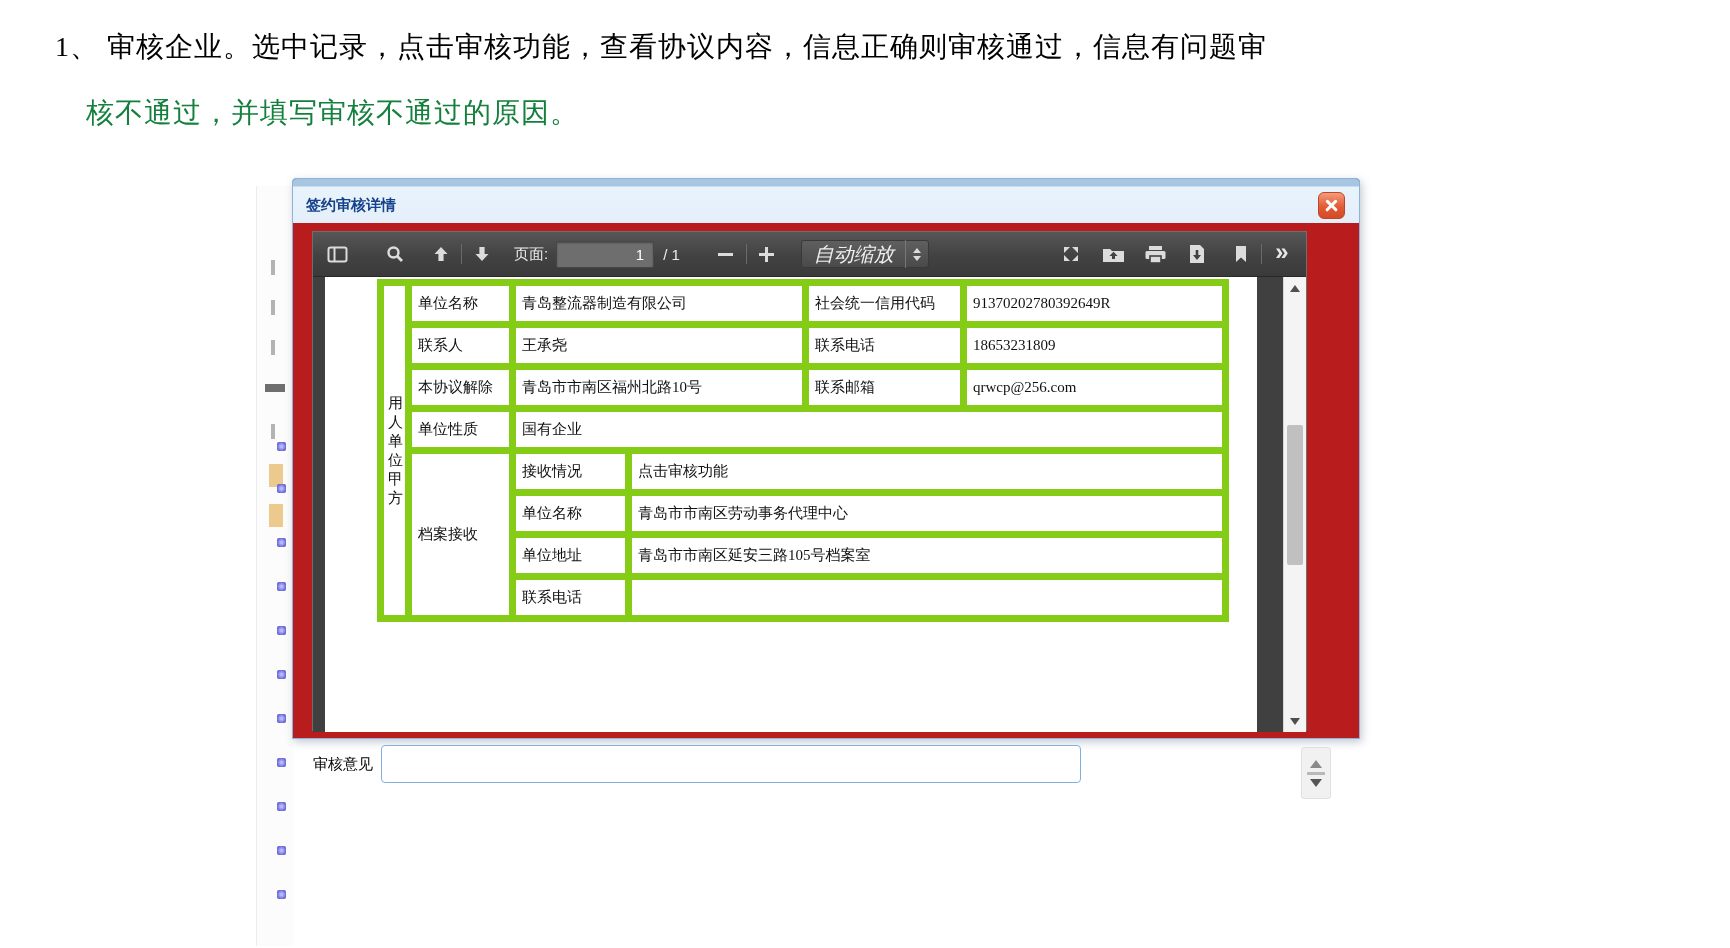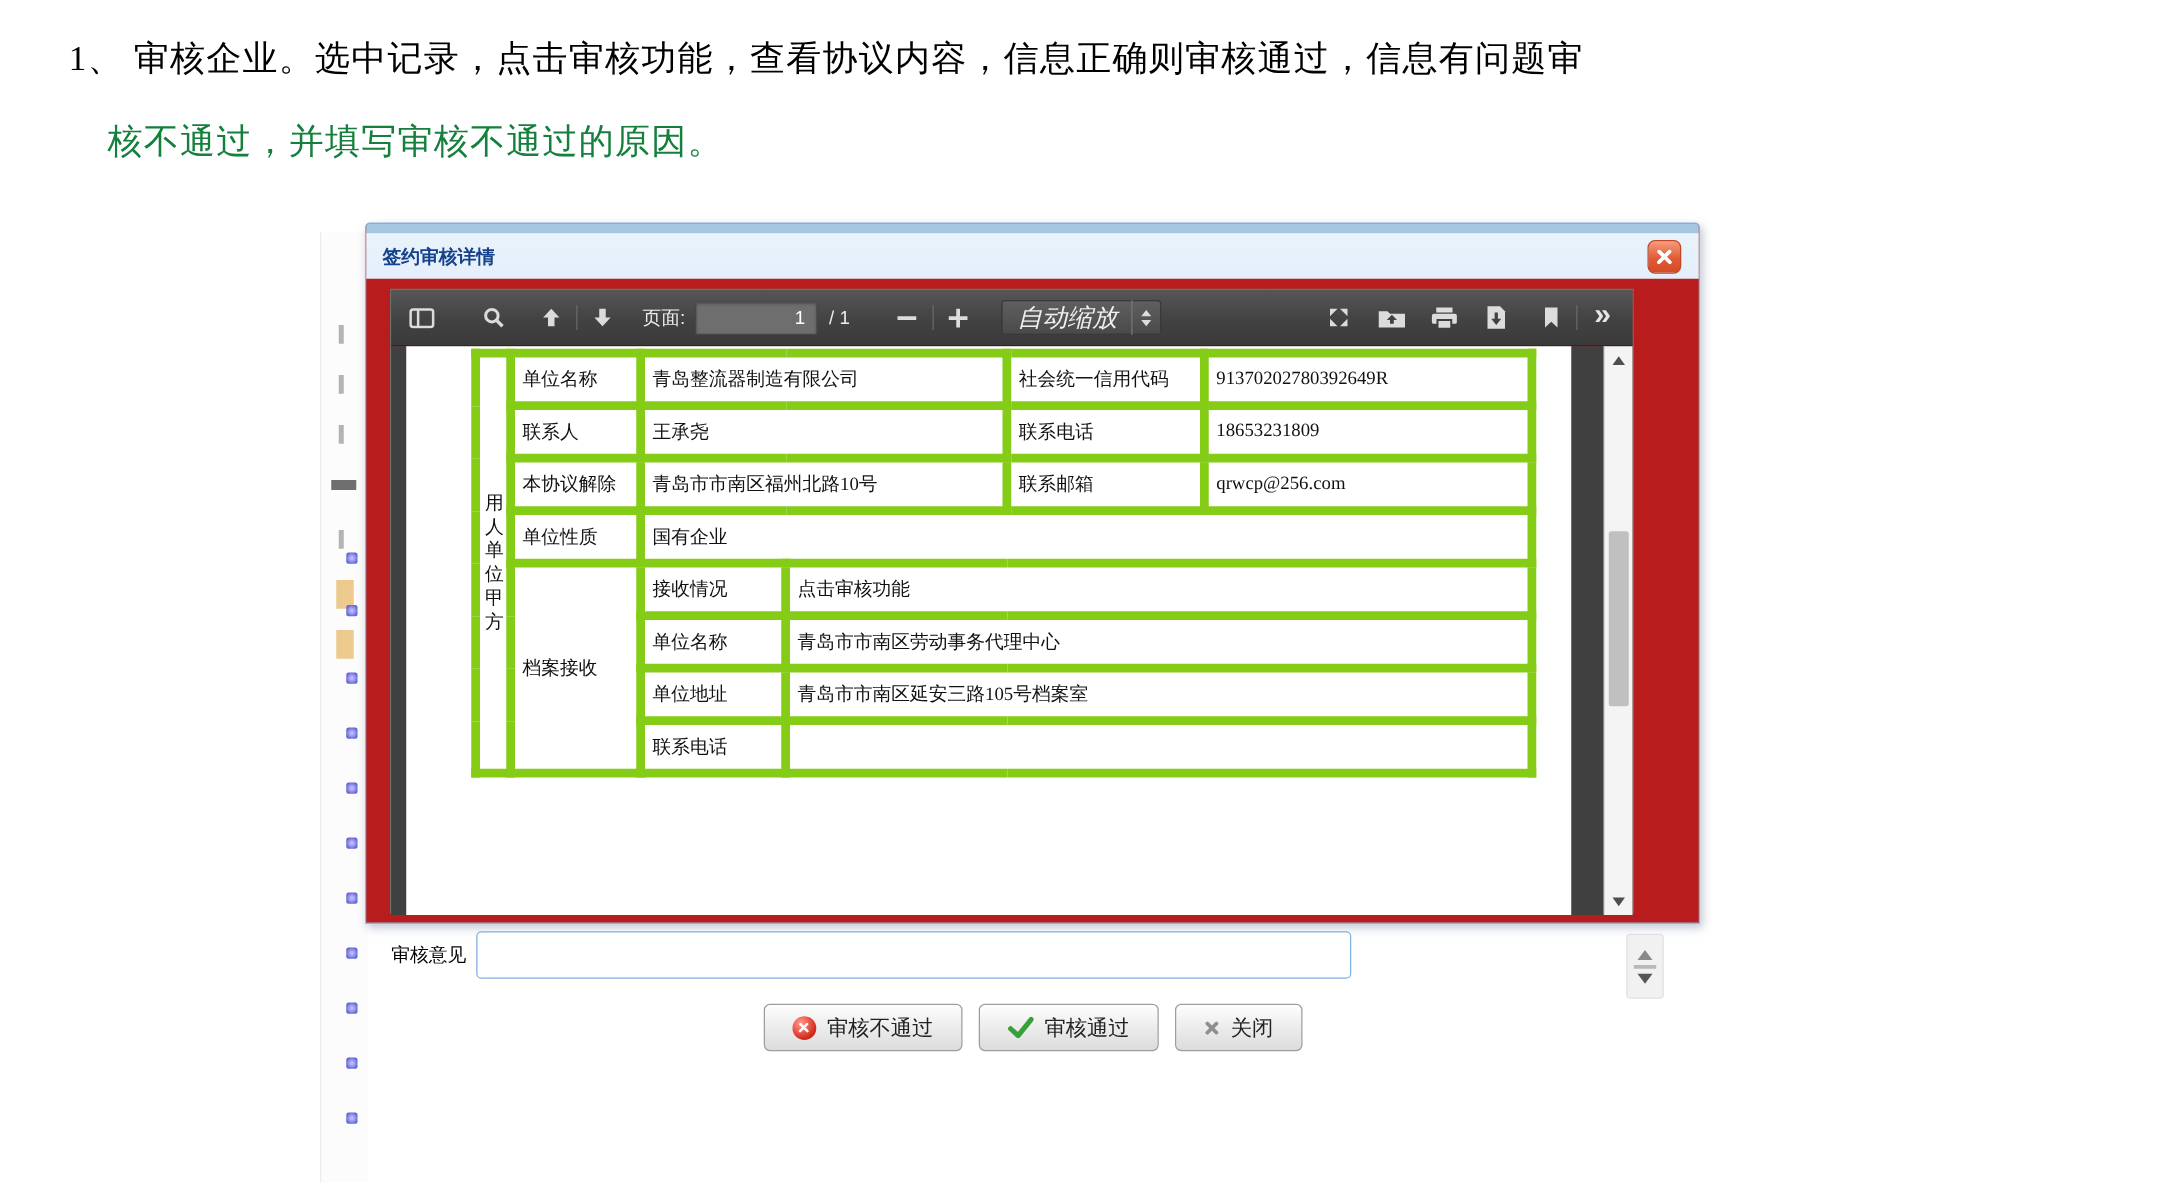--- a/index.html
+++ b/index.html
@@ -322,33 +322,15 @@
 
     <span class="opinion-label">审核意见</span>
     <input class="opinion-input" value="" style="">
 
     <div class="stepper">
       <div class="stp-up"></div>
       <div class="stp-bar"></div>
       <div class="stp-down"></div>
     </div>
 
-    <div class="btn-row">
-      <div class="act-btn">
-        <span class="ico-reject">
-            <span class="rx"></span>
-          </span>
-        <span>审核不通过</span>
-      </div>
-      <div class="act-btn">
-        <svg width="21" height="18">
-          <path d="M2.5 10 L8.5 15.5 L19 2.5" fill="none" stroke="#38a038" stroke-width="4" stroke-linecap="round" stroke-linejoin="round"></path>
-        </svg>
-        <span>审核通过</span>
-      </div>
-      <div class="act-btn">
-        <span class="xmark-gray"></span>
-        <span>关闭</span>
-      </div>
-    </div>
 
   </div>
 </div>
 
 </body></html>

